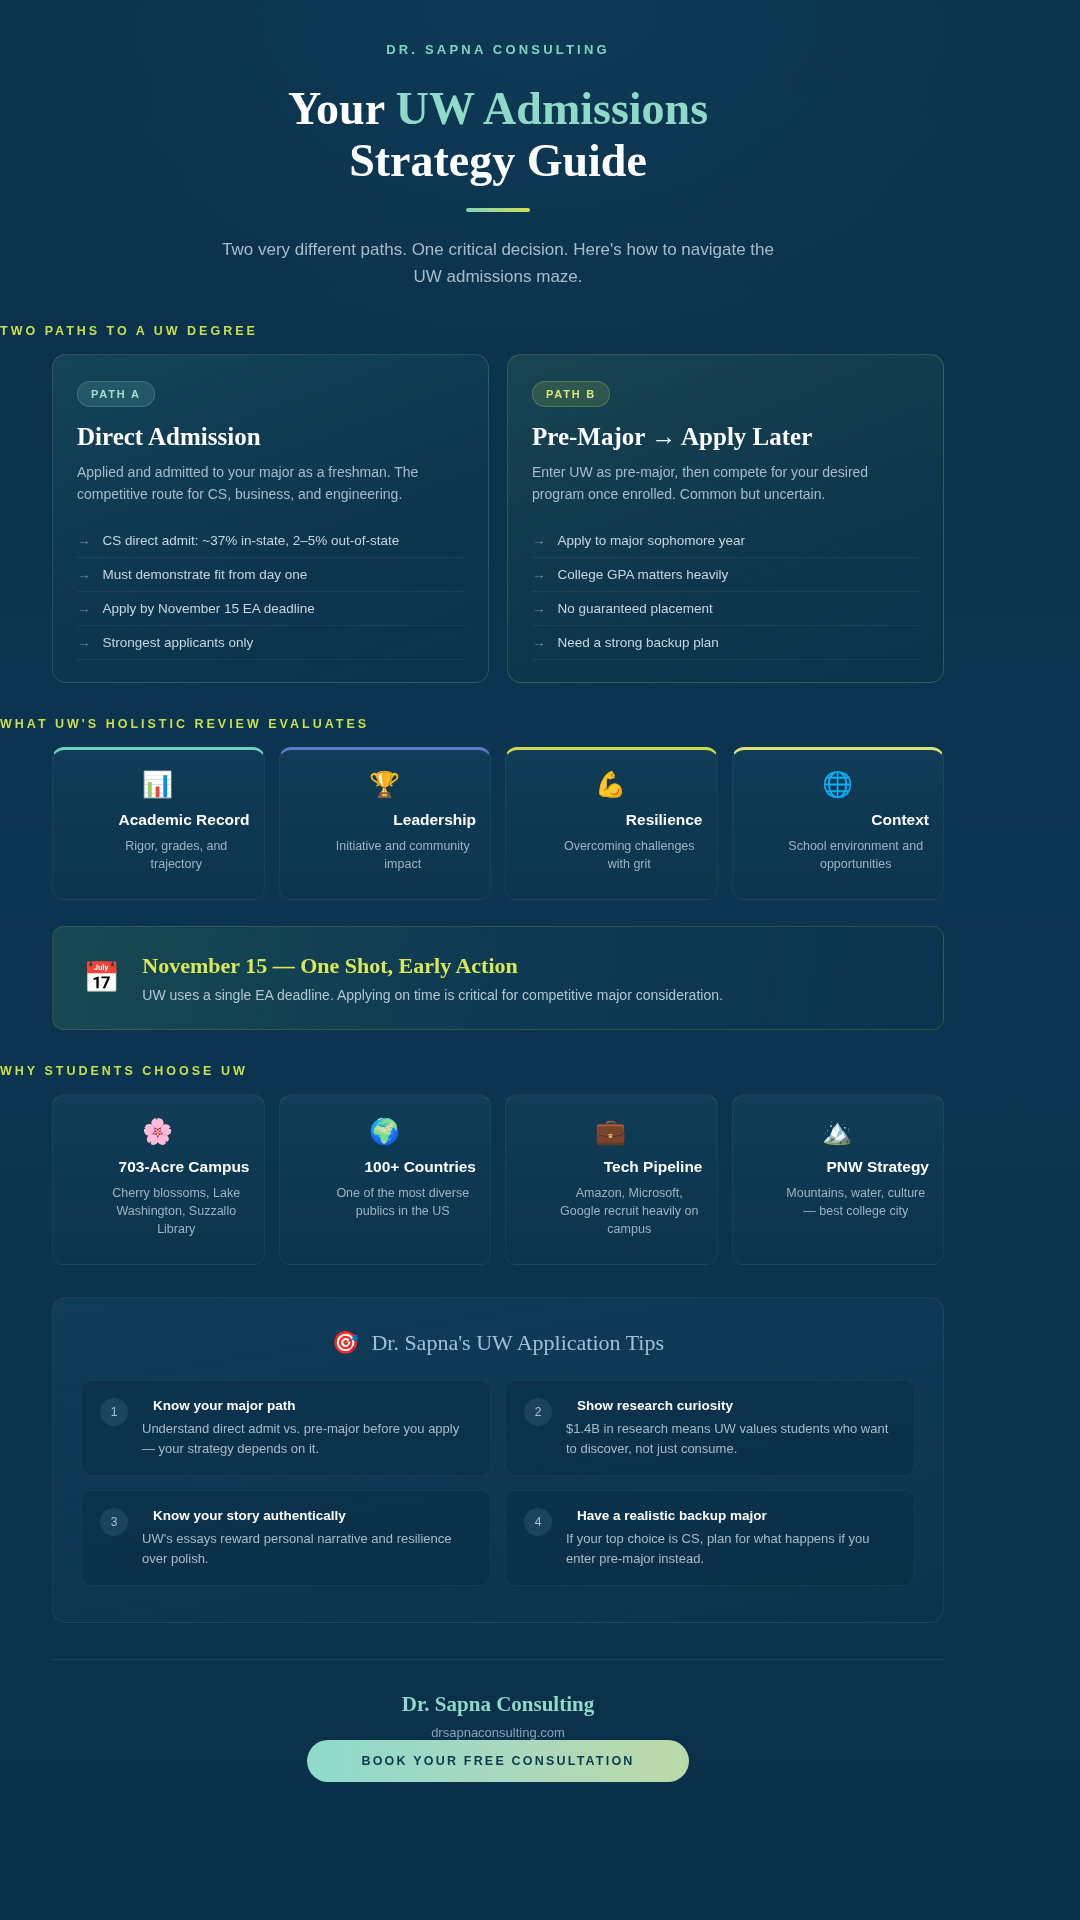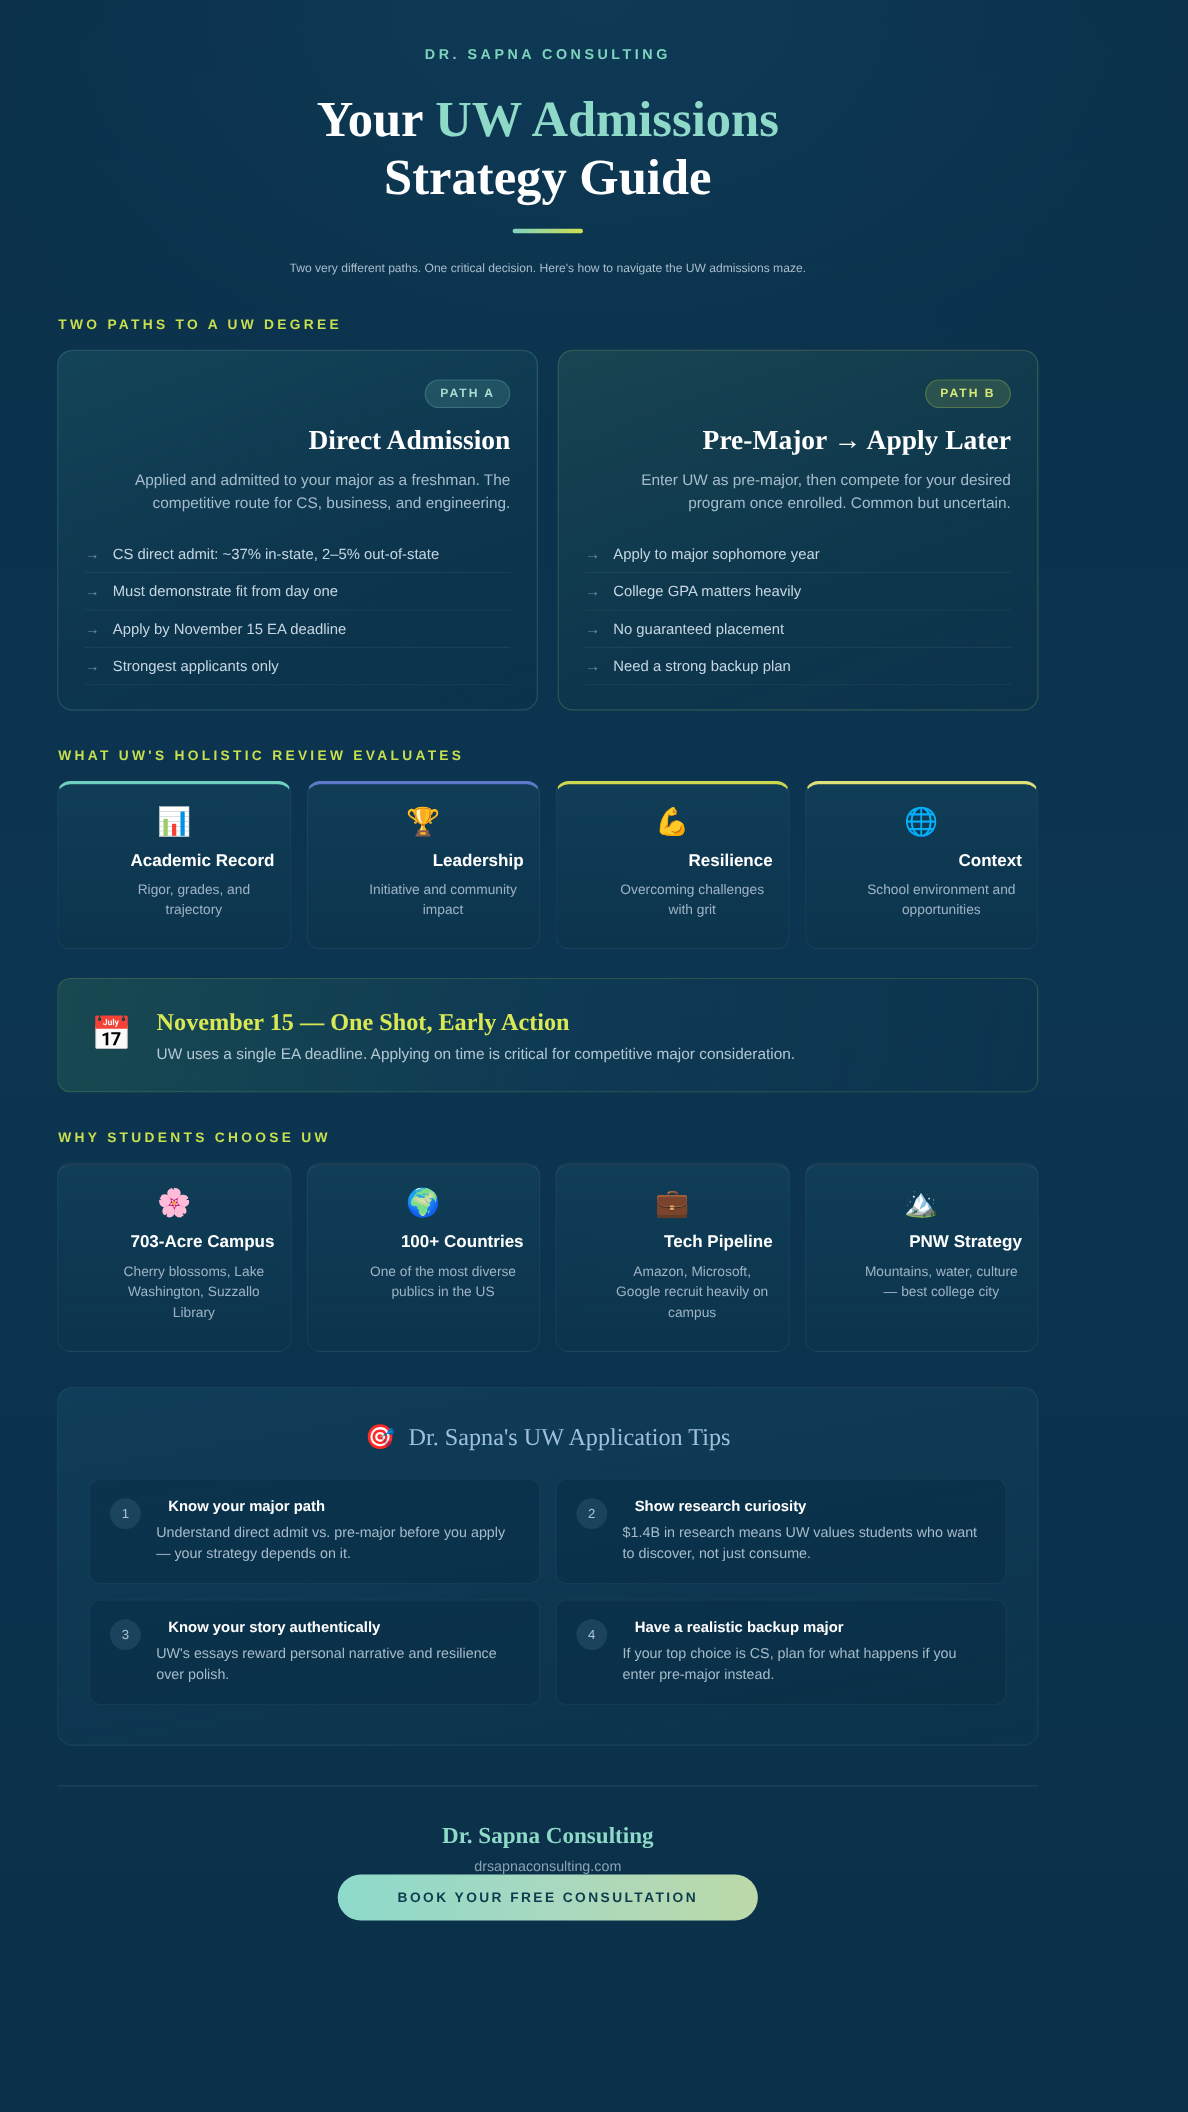--- a/index.html
+++ b/index.html
@@ -30,38 +30,37 @@
     font-family: "Liberation Serif", serif;
     font-size: 46px; line-height: 1.12; font-weight: 700; color: #ffffff;
   }
   .hero-title .accent { color: #8fd9c9; }
   .rule {
     width: 64px; height: 4px; border-radius: 3px; margin: 22px auto 0 auto;
     background: linear-gradient(90deg, #7fd4c0 0%, #cfe04e 100%);
   }
   .hero-sub {
     margin: 24px auto 0 auto; max-width: 580px;
-    font-size: 11px; line-height: 1.6; color: #a8bccb;
+    font-size: 17px; line-height: 1.6; color: #a8bccb;
   }
 
   
   .section-label {
     font-size: 12.5px; font-weight: 700; letter-spacing: 3px;
     color: #c8df4e; text-transform: uppercase;
-    margin: 0 0 16px 0; padding-left: 53px;
+    margin: 0 0 16px 0; 
   }
   .wrap { padding: 0 52px; }
 
   
   .paths { display: flex; gap: 18px; margin-top: 0; }
   .path-card {
     flex: 1; border-radius: 14px; padding: 26px 24px 22px 24px;
     border: 1px solid rgba(140,200,195,0.20);
     background: linear-gradient(160deg, rgba(23,74,92,0.75) 0%, rgba(14,56,78,0.55) 60%, rgba(12,50,72,0.45) 100%);
-    text-align: right;
   }
   .path-card.b { border-color: rgba(190,200,110,0.22);
     background: linear-gradient(160deg, rgba(30,76,84,0.70) 0%, rgba(16,58,76,0.55) 60%, rgba(12,50,72,0.45) 100%); }
   .badge {
     display: inline-block; padding: 6px 13px; border-radius: 20px;
     font-size: 11px; font-weight: 700; letter-spacing: 1.8px;
     background: rgba(126,208,190,0.16); color: #a7ded0;
     border: 1px solid rgba(126,208,190,0.25);
   }
   .badge.yellow { background: rgba(200,223,78,0.14); color: #d8e878; border-color: rgba(200,223,78,0.25); }

